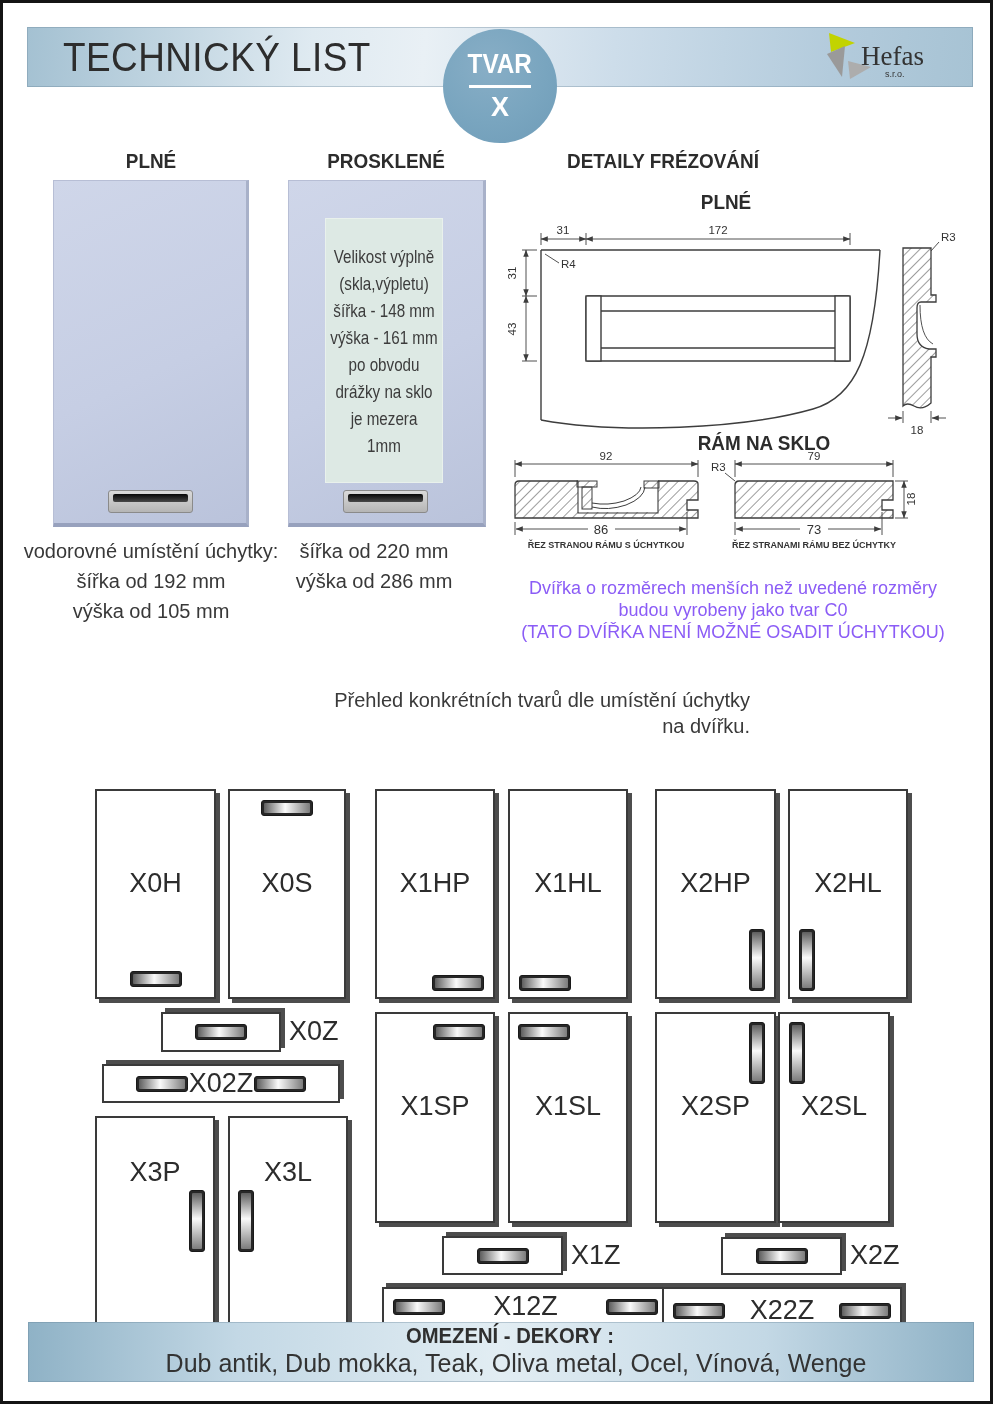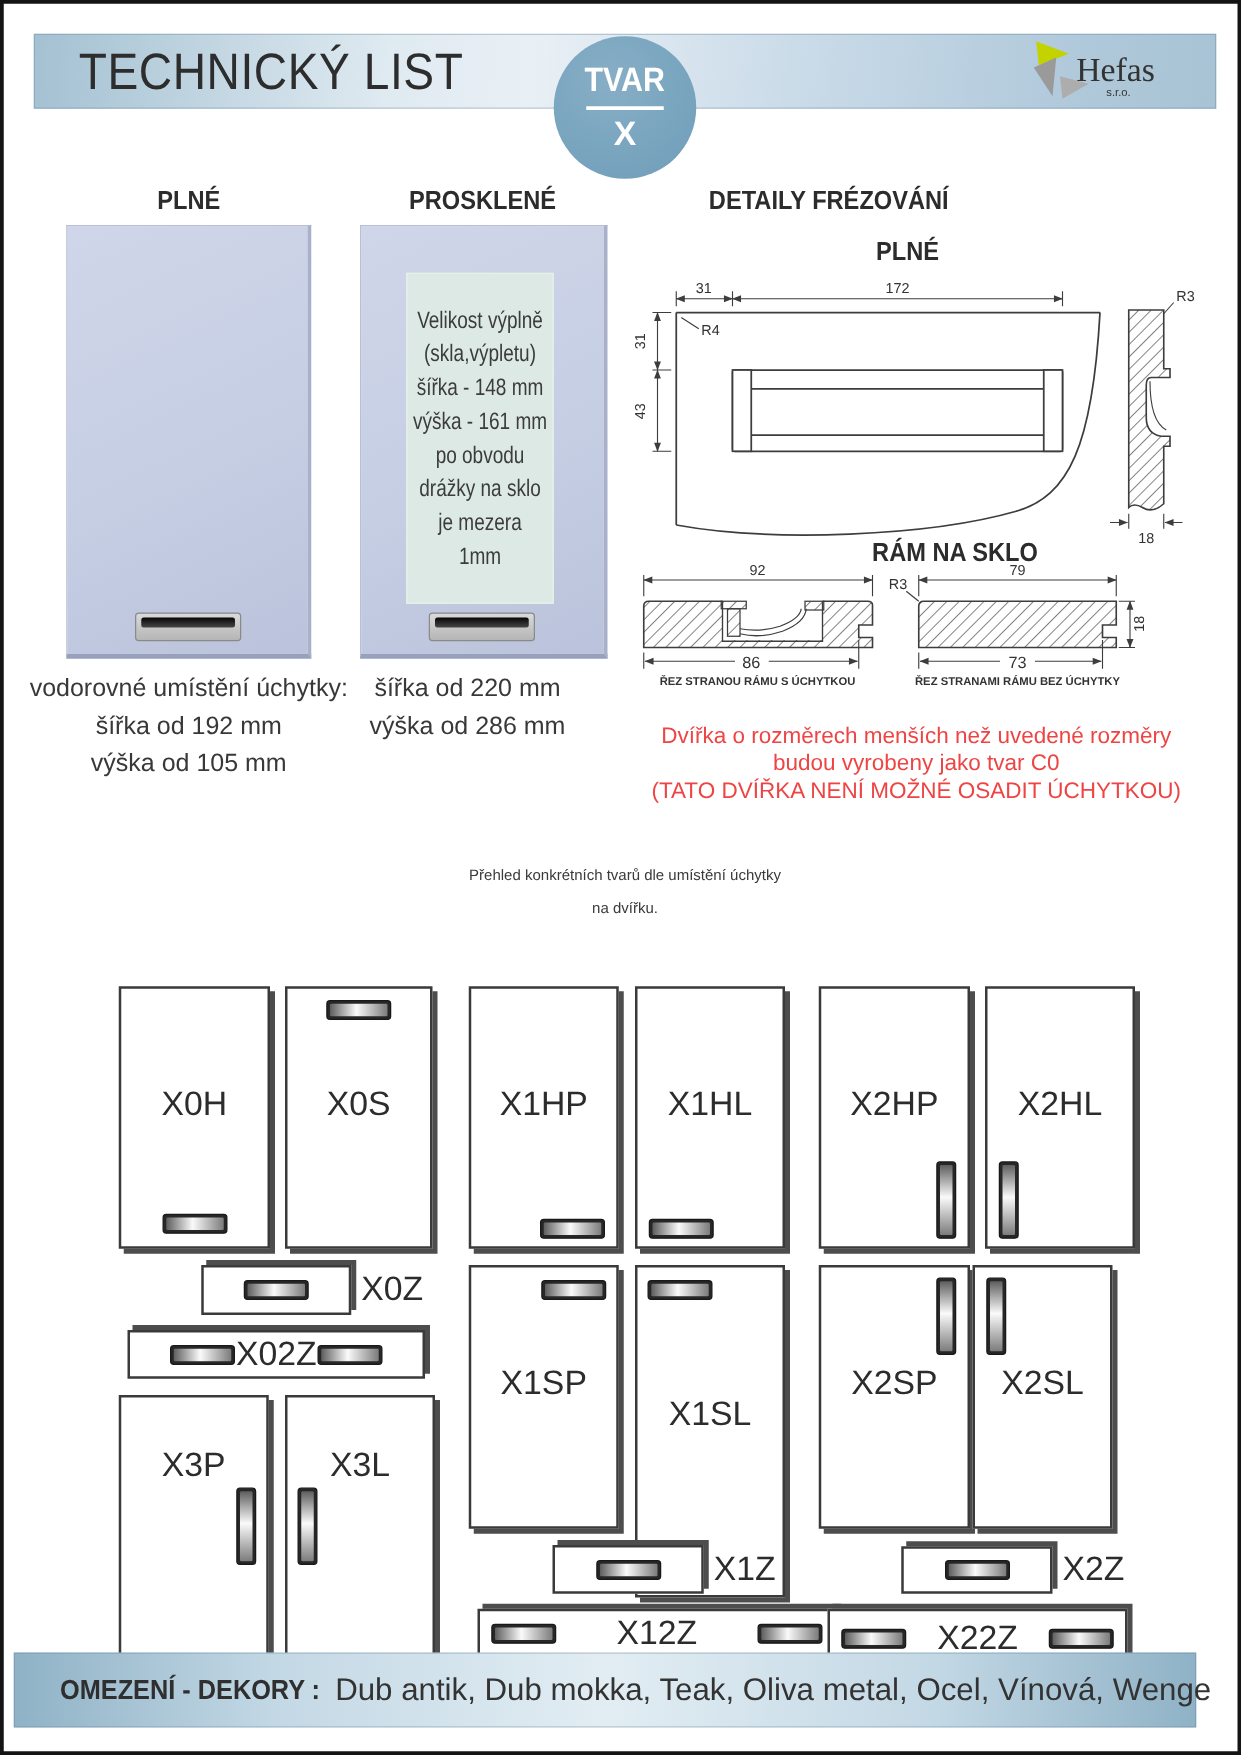--- a/index.html
+++ b/index.html
@@ -4,38 +4,38 @@
 <style>
   html,body{margin:0;padding:0;background:#e8e8e8;}
   .page{position:relative;width:993px;height:1404px;background:#ffffff;border:3px solid #141414;
         box-sizing:border-box;overflow:hidden;font-family:"Liberation Sans",sans-serif;color:#3a3a3a;}
   .abs{position:absolute;}
 
   
   .topbar{left:24px;top:24px;width:946px;height:60px;
           background:linear-gradient(95deg,#a4c1d2 0%,#dfeaf1 30%,#e9f0f5 42%,#cdddea 62%,#b3cbdc 85%,#a7c3d4 100%);
           border:1px solid rgba(100,130,150,.35);box-sizing:border-box;}
-  .botbar{left:8px;top:1319px;width:946px;height:60px;
+  .botbar{left:25px;top:1319px;width:946px;height:60px;
           background:linear-gradient(90deg,#8fb2c6 0%,#c3d8e5 22%,#e2edf3 50%,#c3d8e5 78%,#8fb2c6 100%);
-          border:1px solid rgba(100,130,150,.35);box-sizing:border-box;display:flex;align-items:center;padding-left:36px;}
+          border:1px solid rgba(100,130,150,.35);box-sizing:border-box;display:flex;align-items:center;padding-left:36px;flex-direction:column;}
   .title{left:60px;top:24px;height:60px;display:flex;align-items:center;font-size:41px;color:#2d2d2d;
          transform:scaleX(.9);transform-origin:left center;white-space:nowrap;letter-spacing:.5px;}
   .badge{left:440px;top:26px;width:114px;height:114px;border-radius:50%;
          background:radial-gradient(circle at 40% 32%,#88aec6 0%,#79a5bf 55%,#6f9cb8 100%);
          display:flex;flex-direction:column;align-items:center;justify-content:center;z-index:5;}
   .badge .bt{color:#fff;font-weight:bold;font-size:27px;transform:scaleX(.9);}
   .badge .bd{width:62px;height:3px;background:#fff;margin:5px 0 4px 0;}
   .badge .bx{color:#fff;font-weight:bold;font-size:27px;}
   .footer-label{font-size:22px;font-weight:bold;color:#2f2f2f;transform:scaleX(.92);transform-origin:left center;white-space:nowrap;}
   .footer-value{font-size:25px;color:#333;margin-left:-6px;white-space:nowrap;}
 
   
   .h-sec{position:absolute;text-align:center;font-weight:bold;font-size:21px;color:#2c2c2c;transform:scaleX(.9);}
   .caption{position:absolute;text-align:center;font-size:20px;line-height:30px;color:#383838;}
-  .note{position:absolute;text-align:center;font-size:18px;line-height:22px;color:#ef4444;}
+  .note{position:absolute;text-align:center;font-size:18px;line-height:22px;color:#8b5cf6;}
 
   
   .panel-door{position:absolute;background:linear-gradient(155deg,#cfd6e9 0%,#c6cee4 55%,#bac3db 100%);
               border:1px solid #b7bed5;border-right:3px solid #a8b1c9;border-bottom:4px solid #97a1bd;box-sizing:border-box;}
   .glass{position:absolute;background:#dde9e4;box-shadow:inset 0 0 0 1px #e9f1ec;}
   .glass-text{position:absolute;left:50%;top:25px;width:152px;transform:translateX(-50%) scaleX(.8);
               text-align:center;font-size:19px;line-height:27px;color:#3c3c3c;}
   .bighandle{position:absolute;width:85px;height:23px;background:linear-gradient(180deg,#dadada 0%,#c6c6c6 55%,#b5b5b5 100%);
              border:1px solid #8a8a8a;border-radius:3px;box-sizing:border-box;}
   .bighandle i{position:absolute;left:4px;right:4px;top:3px;height:8px;border-radius:2px;
@@ -217,21 +217,21 @@
     <text transform="translate(407,56) rotate(-90)" font-size="11.5" text-anchor="middle">18</text>
     <text x="306" y="105" font-size="9" font-weight="bold" text-anchor="middle">ŘEZ STRANAMI RÁMU BEZ ÚCHYTKY</text>
   </svg>
 
   <div class="note" style="left:500px;top:574px;width:460px;">
     <div>Dvířka o rozměrech menších než uvedené rozměry</div>
     <div>budou vyrobeny jako tvar C0</div>
     <div>(TATO DVÍŘKA NENÍ MOŽNÉ OSADIT ÚCHYTKOU)</div>
   </div>
 
-  <div class="abs" style="left:247px;top:684px;width:500px;text-align:center;font-size:12px;line-height:26px;">
+  <div class="abs" style="left:247px;top:684px;width:500px;text-align:right;font-size:20px;line-height:26px;">
     <div>Přehled konkrétních tvarů dle umístění úchytky</div>
     <div>na dvířku.</div>
   </div>
 
   <div class="abs" id="doors-root" style="left:0;top:0;width:993px;height:1404px;pointer-events:none;">
       <div class="door" style="left: 92px; top: 750px; width: 121px; height: 210px;">
         <span class="handle h hc-b">
           <i></i>
         </span>
         <span class="dlabel lbl-mid">X0H</span>
@@ -292,21 +292,21 @@
           <i></i>
         </span>
         <span class="dlabel lbl-up">X3L</span>
       </div>
       <div class="door" style="left: 372px; top: 973px; width: 120px; height: 211px;">
         <span class="handle h hr-t">
           <i></i>
         </span>
         <span class="dlabel lbl-mid">X1SP</span>
       </div>
-      <div class="door" style="left: 505px; top: 973px; width: 120px; height: 266px;">
+      <div class="door" style="left: 505px; top: 973px; width: 120px; height: 211px;">
         <span class="handle h hl-t">
           <i></i>
         </span>
         <span class="dlabel lbl-mid">X1SL</span>
       </div>
       <div class="door" style="left: 652px; top: 973px; width: 121px; height: 211px;">
         <span class="handle v vr-t">
           <i></i>
         </span>
         <span class="dlabel lbl-mid">X2SP</span>

